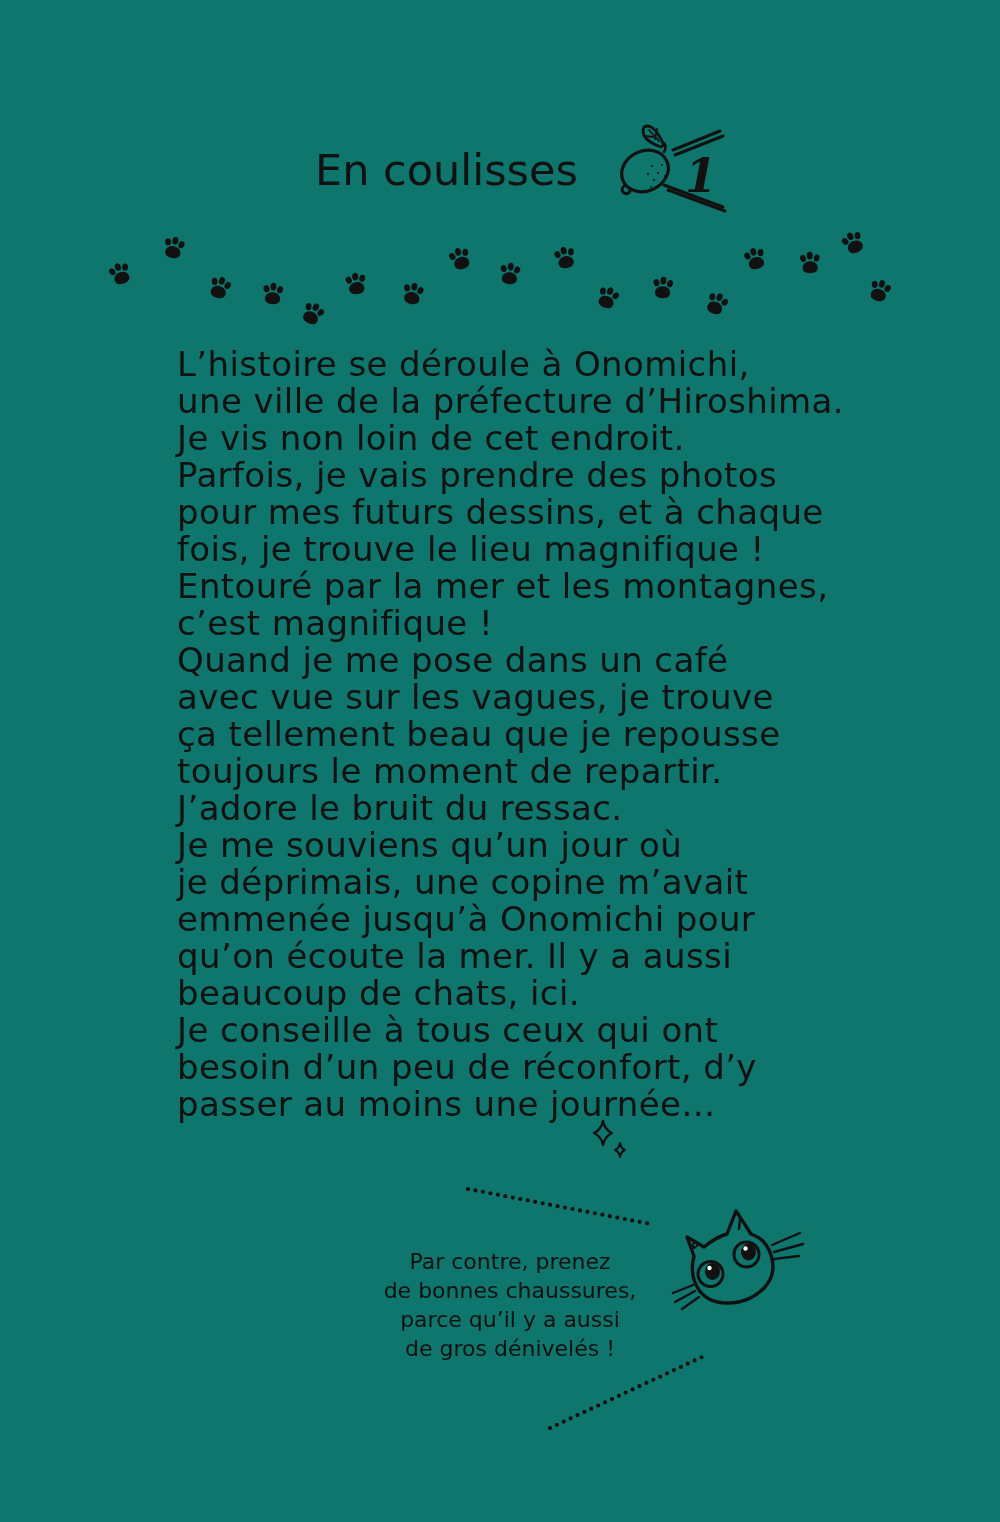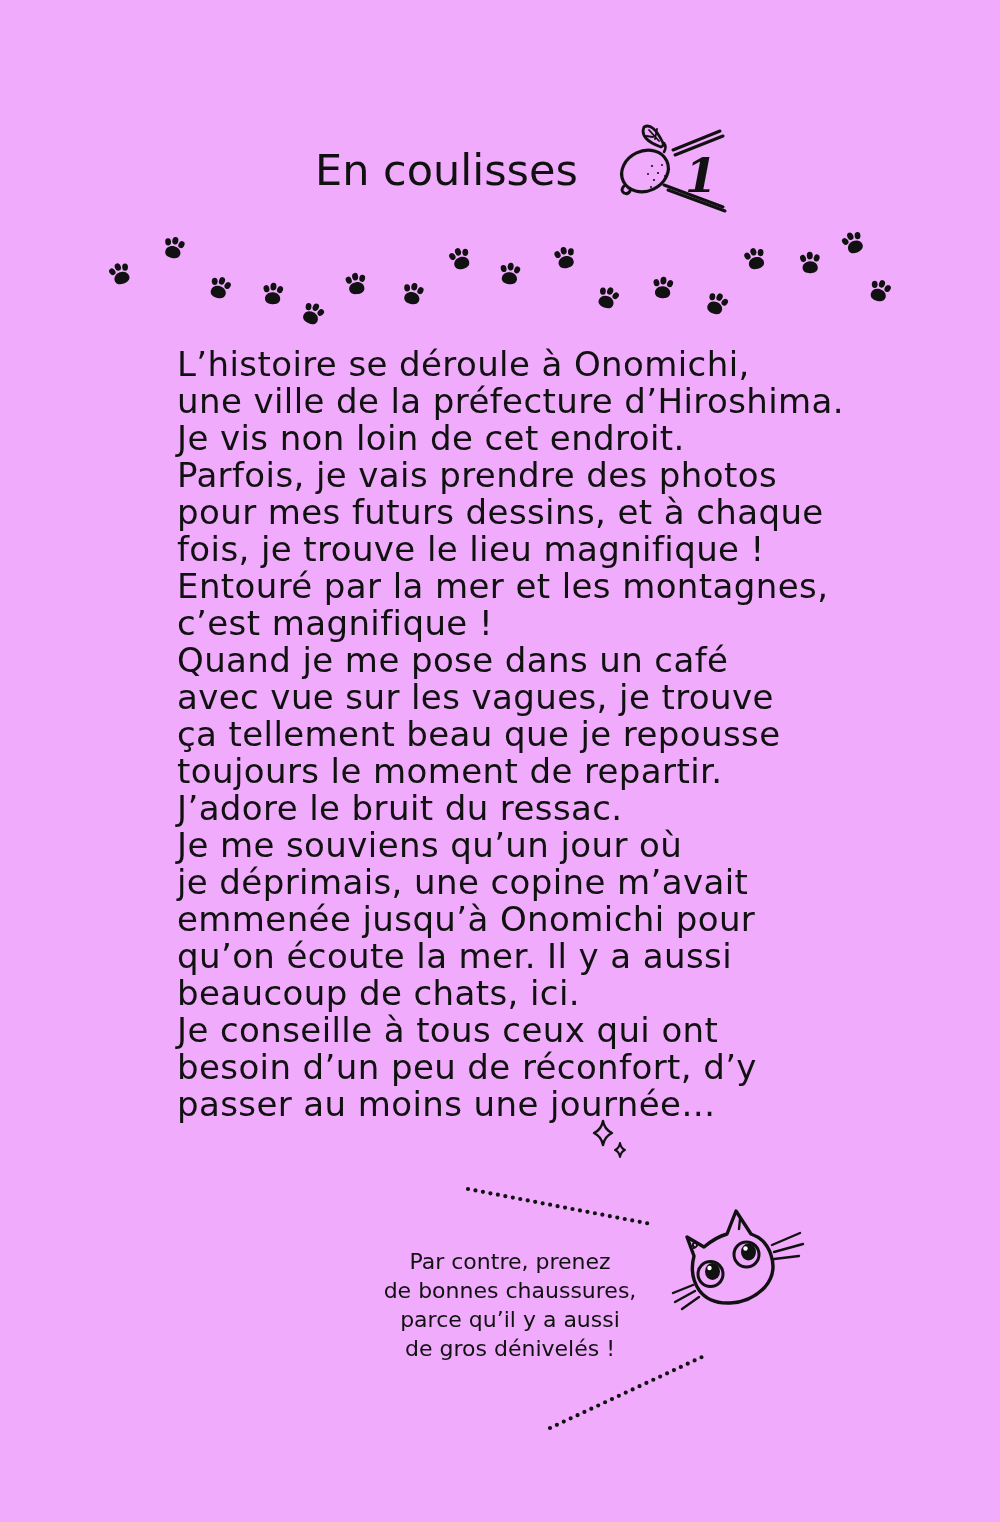--- a/index.html
+++ b/index.html
@@ -1,18 +1,18 @@
 <!DOCTYPE html>
 <html><head>
 <meta charset="utf-8">
 <style>
   html,body{margin:0;padding:0;background:#ffffff;}
   .page{
     position:relative;width:1000px;height:1522px;overflow:hidden;
-    background:#f0abfc;color:#111111;
+    background:#0f766e;color:#111111;
     font-family:"DejaVu Sans",sans-serif;
   }
   .page-title{
     position:absolute;left:315px;top:149px;
     font-size:43px;line-height:1;letter-spacing:0px;color:#111;
     white-space:nowrap;
   }
   .lemon-group{position:absolute;left:615px;top:120px;}
   .paw{position:absolute;width:24px;height:24px;}
   .paw svg{display:block;width:100%;height:100%;}

